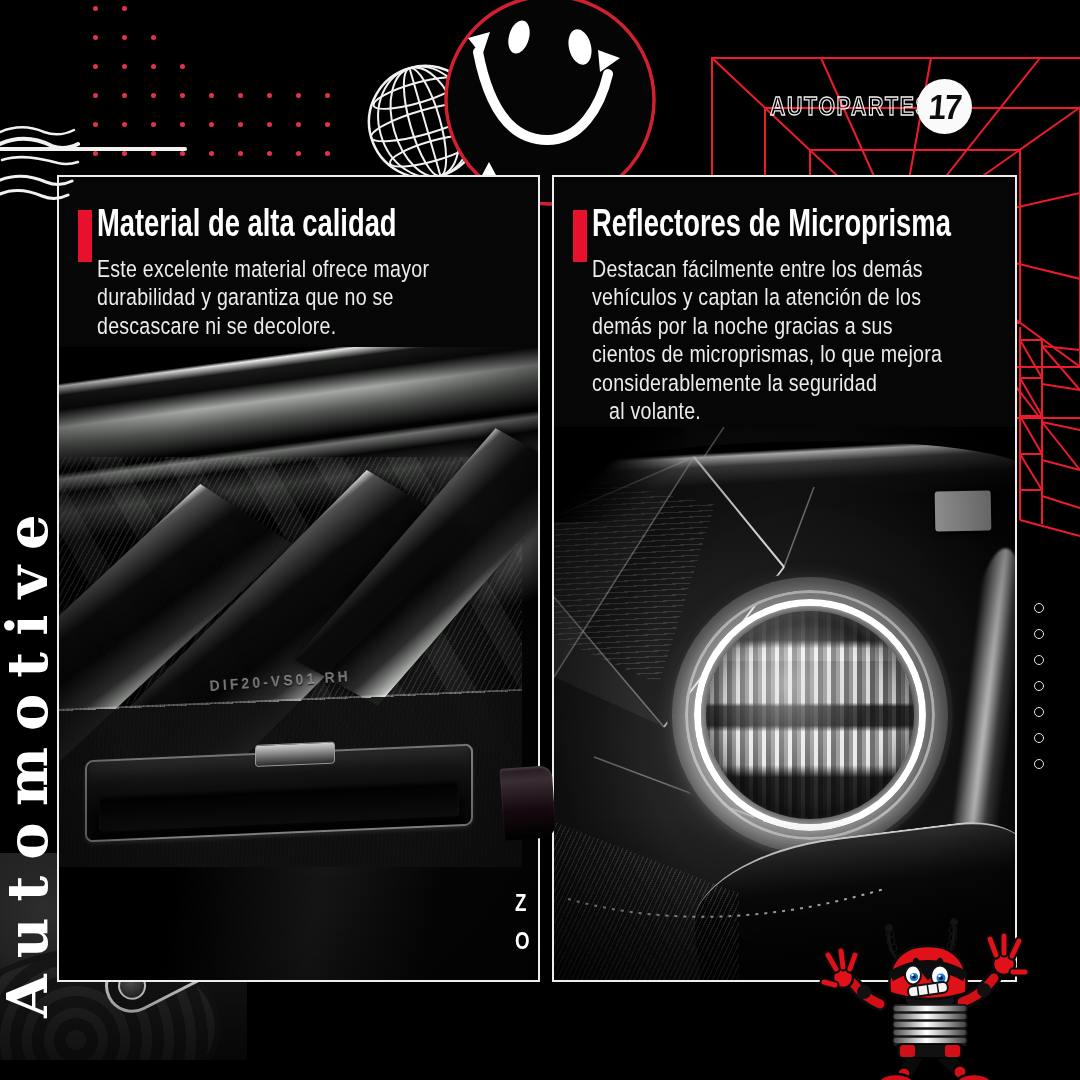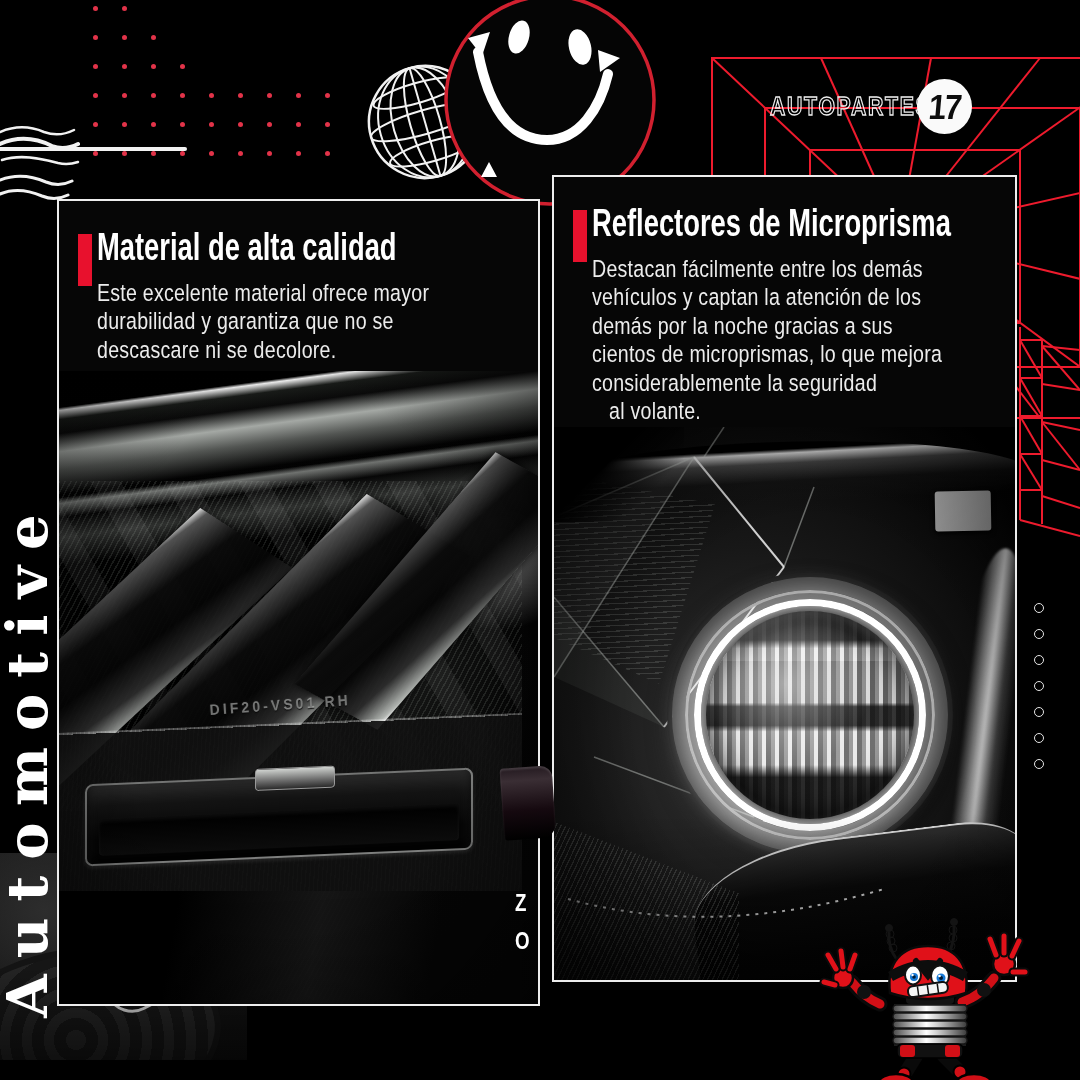--- a/index.html
+++ b/index.html
@@ -49,21 +49,21 @@
     radial-gradient(circle at 50% 35%,#555,#1a1a1a);}
   .pbl-banner span{color:#e4e4e4;font-size:27px;font-weight:700;font-style:italic;letter-spacing:1px;}
   .pbl-tire{position:absolute;left:-70px;top:96px;width:280px;height:170px;border-radius:50%;
     transform:rotate(-9deg);border:6px solid #141414;background:
     repeating-radial-gradient(circle at 50% 50%,#242424 0 10px,#161616 10px 22px);}
   .pbl-shade{position:absolute;inset:0;background:linear-gradient(180deg,transparent 55%,rgba(0,0,0,.55));}
 
   
   .panel{position:absolute;top:175px;height:807px;background:#060606;border:2px solid #ededed;
     z-index:30;overflow:hidden;box-sizing:border-box;}
-  #panel-left{left:57px;width:483px;margin-top:24px;}
+  #panel-left{left:57px;width:483px;}
   #panel-right{left:552px;width:465px;}
   .accent-bar{position:absolute;left:19px;top:33px;width:14px;height:52px;background:var(--red);}
   .panel-title{position:absolute;left:38px;top:25px;color:#fff;font-size:38px;font-weight:700;
     white-space:nowrap;transform:scaleX(.72);transform-origin:0 0;}
   .panel-body{position:absolute;left:38px;top:78px;width:125%;color:#ececec;font-size:24.5px;
     line-height:28.4px;letter-spacing:.3px;white-space:pre-line;transform:scaleX(.8);transform-origin:0 0;}
 
   .photo{position:absolute;left:0;right:0;bottom:0;overflow:hidden;}
   #photo1{top:170px;}
   #photo2{top:250px;}

